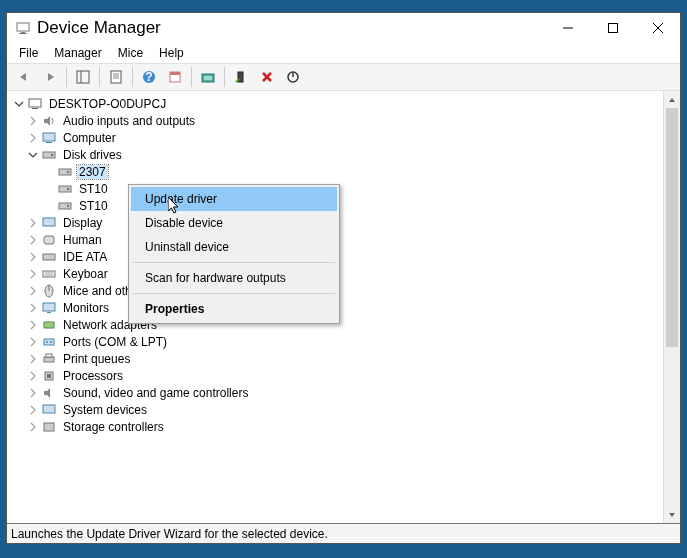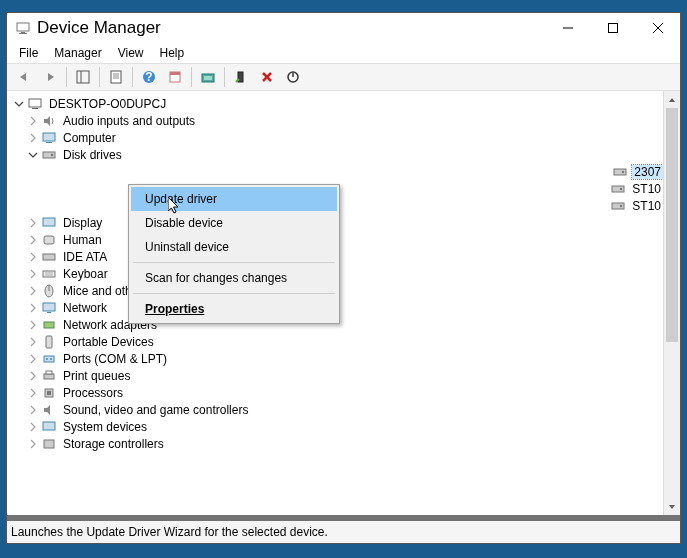--- a/index.html
+++ b/index.html
@@ -17,30 +17,30 @@
 .toolbar-sep { width: 1px; height: 20px; background: #ccc; margin: 0 3px; }
 .content { flex: 1; display: flex; overflow: hidden; position: relative; background: #fff; }
 .tree { flex: 1; overflow: auto; padding: 4px 0 4px 4px; background: #fff; }
 .tree-node { display: flex; align-items: center; height: 17px; cursor: default; white-space: nowrap; }
 .expander { width: 16px; height: 16px; display: flex; align-items: center; justify-content: center; cursor: pointer; flex-shrink: 0; }
 .expander svg { pointer-events: none; }
 .node-icon { width: 16px; height: 16px; margin-right: 4px; flex-shrink: 0; display: flex; align-items: center; justify-content: center; }
 .node-label { padding: 0 2px; }
 .node-label.selected { background: #cce8ff; outline: 1px dotted #888; }
 .indent-1 { padding-left: 14px; text-align: right; }
-.indent-3 { padding-left: 46px; justify-content: flex-end; }
+.indent-3 { padding-left: 46px; }
 .scrollbar { width: 17px; background: #f0f0f0; display: flex; flex-direction: column; border-left: 1px solid #ddd; }
 .scroll-btn { height: 17px; display: flex; align-items: center; justify-content: center; background: #f0f0f0; border: none; }
 .scroll-track { flex: 1; position: relative; }
 .scroll-thumb { position: absolute; top: 0; left: 2px; right: 2px; height: 60%; background: #cdcdcd; border-radius: 0; }
-.statusbar { height: 28px; display: flex; align-items: center; padding: 0 4px; background: #f5f5f5; border-top: 6px solid #737373; font-size: 11px; }
+.statusbar { height: 20px; display: flex; align-items: center; padding: 0 4px; background: #f5f5f5; border-top: 1px solid #737373; font-size: 11px; }
 .context-menu { position: absolute; top: 184px; left: 128px; width: 212px; background: #f0f0f0; border: 1px solid #a0a0a0; box-shadow: 2px 2px 4px rgba(0,0,0,0.3); z-index: 100; padding: 2px; }
 .context-item { height: 24px; display: flex; align-items: center; padding: 0 10px 0 14px; cursor: default; font-size: 12px; }
 .context-item.highlighted { background: #90c8f6; }
-.context-item.bold { font-weight: bold; text-decoration: underline; }
+.context-item.bold { font-weight: bold; }
 .context-sep { height: 1px; background: #d0d0d0; margin: 3px 2px; }
 .cursor { position: absolute; top: 197px; left: 168px; z-index: 200; pointer-events: none; }
 </style>
 </head>
 <body>
 
 <div class="window">
 
   <div class="titlebar">
     <span class="titlebar-icon">
@@ -67,21 +67,21 @@
             <line x1="0" y1="0" x2="10" y2="10" stroke="#000"></line>
             <line x1="10" y1="0" x2="0" y2="10" stroke="#000"></line>
           </svg>
         </button>
     </div>
   </div>
 
   <div class="menubar">
     <div class="menubar-item">File</div>
     <div class="menubar-item">Manager</div>
-    <div class="menubar-item">View</div>
+    <div class="menubar-item">Mice</div>
     <div class="menubar-item">Help</div>
   </div>
 
   <div class="toolbar">
     <button class="toolbar-btn">
         <svg width="16" height="12">
           <path d="M10 2 L4 6 L10 10 Z" fill="#888"></path>
         </svg>
       </button>
     <button class="toolbar-btn">
@@ -310,47 +310,34 @@
             <svg width="10" height="10">
               <path d="M3 1 L7 5 L3 9" fill="none" stroke="#a0a0a0" stroke-width="1.2"></path>
             </svg>
           </span>
         <span class="node-icon">
             <svg width="16" height="16">
               <rect x="2" y="3" width="12" height="8" fill="#cde" stroke="#48a"></rect>
               <rect x="6" y="12" width="4" height="1" fill="#48a"></rect>
             </svg>
           </span>
-        <span class="node-label">Network</span>
+        <span class="node-label">Monitors</span>
       </div>
       <div class="tree-node indent-1">
         <span class="expander">
             <svg width="10" height="10">
               <path d="M3 1 L7 5 L3 9" fill="none" stroke="#a0a0a0" stroke-width="1.2"></path>
             </svg>
           </span>
         <span class="node-icon">
             <svg width="16" height="16">
               <rect x="3" y="5" width="10" height="6" fill="#9c7" stroke="#585"></rect>
             </svg>
           </span>
         <span class="node-label">Network adapters</span>
-      </div>
-      <div class="tree-node indent-1">
-        <span class="expander">
-            <svg width="10" height="10">
-              <path d="M3 1 L7 5 L3 9" fill="none" stroke="#a0a0a0" stroke-width="1.2"></path>
-            </svg>
-          </span>
-        <span class="node-icon">
-            <svg width="16" height="16">
-              <rect x="5" y="2" width="6" height="12" rx="1" fill="#ddd" stroke="#777"></rect>
-            </svg>
-          </span>
-        <span class="node-label">Portable Devices</span>
       </div>
       <div class="tree-node indent-1">
         <span class="expander">
             <svg width="10" height="10">
               <path d="M3 1 L7 5 L3 9" fill="none" stroke="#a0a0a0" stroke-width="1.2"></path>
             </svg>
           </span>
         <span class="node-icon">
             <svg width="16" height="16">
               <rect x="3" y="5" width="10" height="6" fill="#cde" stroke="#48a"></rect>
@@ -450,21 +437,21 @@
   <div class="statusbar">
     <span>Launches the Update Driver Wizard for the selected device.</span>
   </div>
 </div>
 
 <div class="context-menu">
   <div class="context-item highlighted">Update driver</div>
   <div class="context-item">Disable device</div>
   <div class="context-item">Uninstall device</div>
   <div class="context-sep"></div>
-  <div class="context-item">Scan for changes changes</div>
+  <div class="context-item">Scan for hardware outputs</div>
   <div class="context-sep"></div>
   <div class="context-item bold">Properties</div>
 </div>
 
 <div class="cursor">
   <svg width="16" height="20">
       <path d="M0 0 L0 14 L3.5 11 L6 16 L8 15 L5.5 10 L10 10 Z" fill="#fff" stroke="#000" stroke-width="1"></path>
     </svg>
 </div>
 

